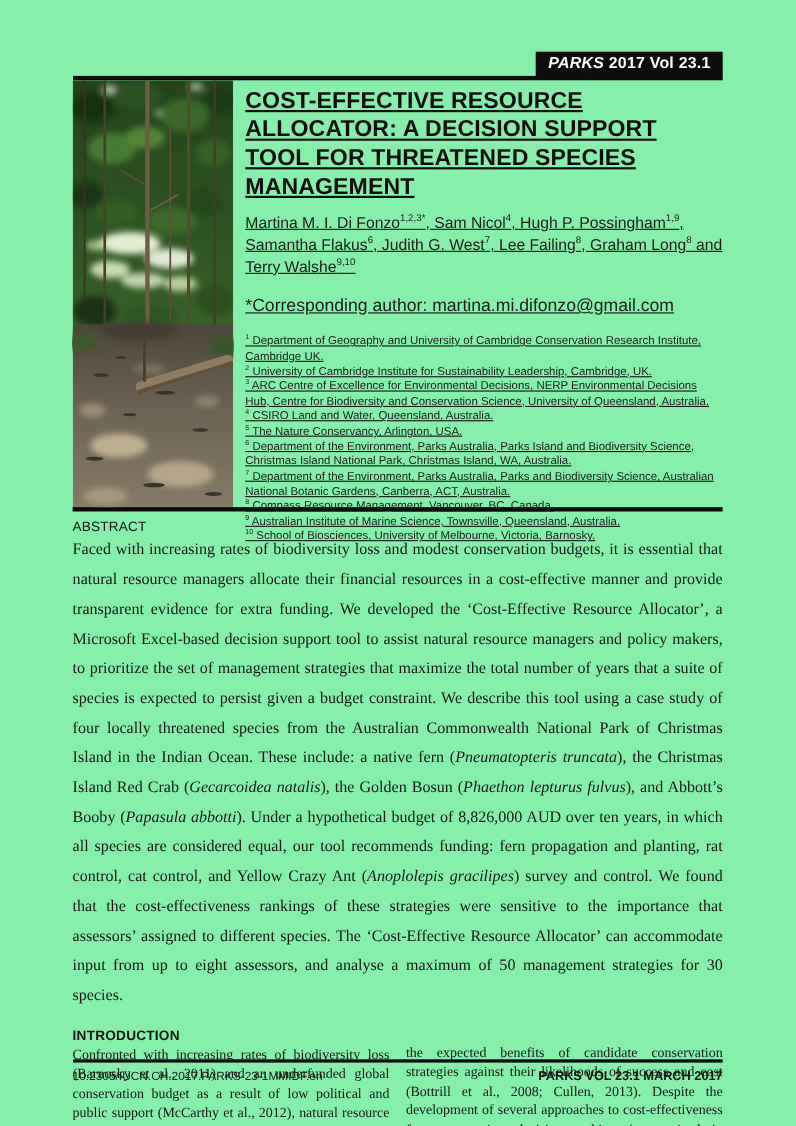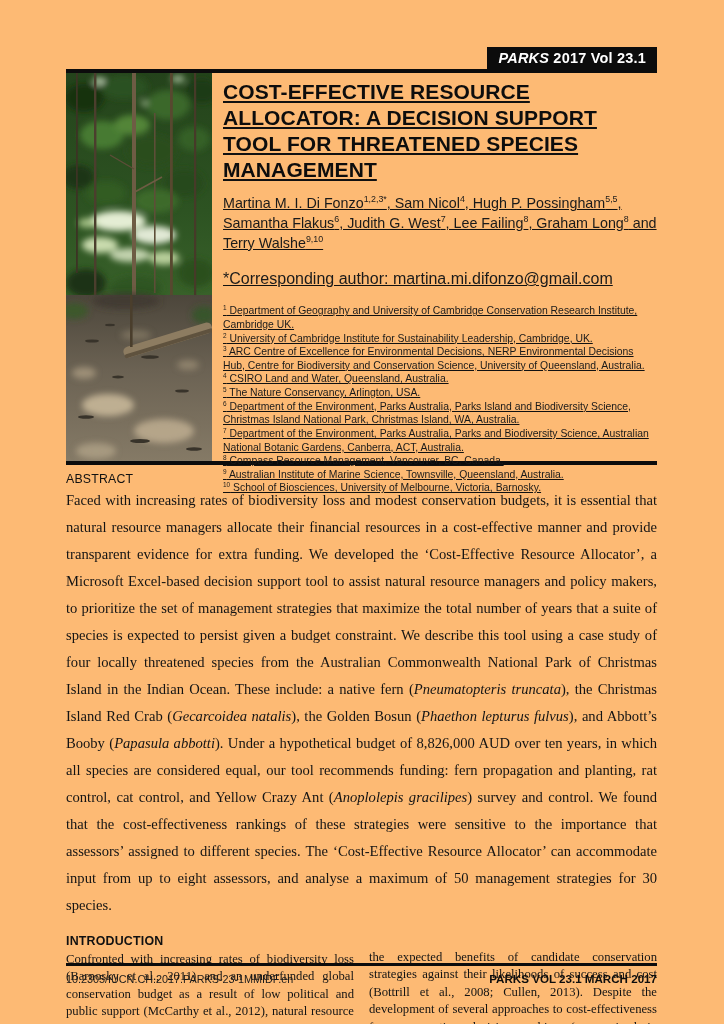--- a/index.html
+++ b/index.html
@@ -1,19 +1,19 @@
 <!DOCTYPE html>
 <html><head>
 <meta charset="utf-8">
 <style>
   html,body{margin:0;padding:0;background:#e8e8e8;}
   .page{
     position:relative;
     width:724px;height:1024px;
-    background:#fdba74;
+    background:#86efac;
     box-sizing:border-box;
     padding:0 67px 0 66px;
     overflow:hidden;
     font-family:"Liberation Sans",sans-serif;
     color:#111;
   }
   .it{font-style:italic;}
   .bd{font-weight:bold;}
   sup{font-size:62%;line-height:0;}
 
@@ -184,21 +184,21 @@
           <ellipse cx="20" cy="344" rx="8" ry="1.8"></ellipse>
           <ellipse cx="74" cy="368" rx="10" ry="2"></ellipse>
           <ellipse cx="128" cy="376" rx="8" ry="1.8"></ellipse>
           <ellipse cx="44" cy="252" rx="5" ry="1.2"></ellipse>
         </g>
       </svg>
     </div>
 
     <div class="header-text">
       <h1 class="paper-title">COST-EFFECTIVE RESOURCE ALLOCATOR: A DECISION SUPPORT TOOL FOR THREATENED SPECIES MANAGEMENT</h1>
-      <p class="authors"><span>Martina M. I. Di Fonzo</span><sup>1,2,3*</sup><span>, Sam Nicol</span><sup>4</sup><span>, Hugh P. Possingham</span><sup>5,5</sup><span>, Samantha Flakus</span><sup>6</sup><span>, Judith G. West</span><sup>7</sup><span>, Lee Failing</span><sup>8</sup><span>, Graham Long</span><sup>8</sup><span> and Terry Walshe</span><sup>9,10</sup></p>
+      <p class="authors"><span>Martina M. I. Di Fonzo</span><sup>1,2,3*</sup><span>, Sam Nicol</span><sup>4</sup><span>, Hugh P. Possingham</span><sup>1,9</sup><span>, Samantha Flakus</span><sup>6</sup><span>, Judith G. West</span><sup>7</sup><span>, Lee Failing</span><sup>8</sup><span>, Graham Long</span><sup>8</sup><span> and Terry Walshe</span><sup>9,10</sup></p>
       <p class="corresponding">*Corresponding author: martina.mi.difonzo@gmail.com</p>
       <div class="affiliations">
         <div class="affiliation"><sup>1</sup><span> Department of Geography and University of Cambridge Conservation Research Institute, Cambridge UK.</span></div>
         <div class="affiliation"><sup>2</sup><span> University of Cambridge Institute for Sustainability Leadership, Cambridge, UK.</span></div>
         <div class="affiliation"><sup>3</sup><span> ARC Centre of Excellence for Environmental Decisions, NERP Environmental Decisions Hub, Centre for Biodiversity and Conservation Science, University of Queensland, Australia.</span></div>
         <div class="affiliation"><sup>4</sup><span> CSIRO Land and Water, Queensland, Australia.</span></div>
         <div class="affiliation"><sup>5</sup><span> The Nature Conservancy, Arlington, USA.</span></div>
         <div class="affiliation"><sup>6</sup><span> Department of the Environment, Parks Australia, Parks Island and Biodiversity Science, Christmas Island National Park, Christmas Island, WA, Australia.</span></div>
         <div class="affiliation"><sup>7</sup><span> Department of the Environment, Parks Australia, Parks and Biodiversity Science, Australian National Botanic Gardens, Canberra, ACT, Australia.</span></div>
         <div class="affiliation"><sup>8</sup><span> Compass Resource Management, Vancouver, BC, Canada.</span></div>

